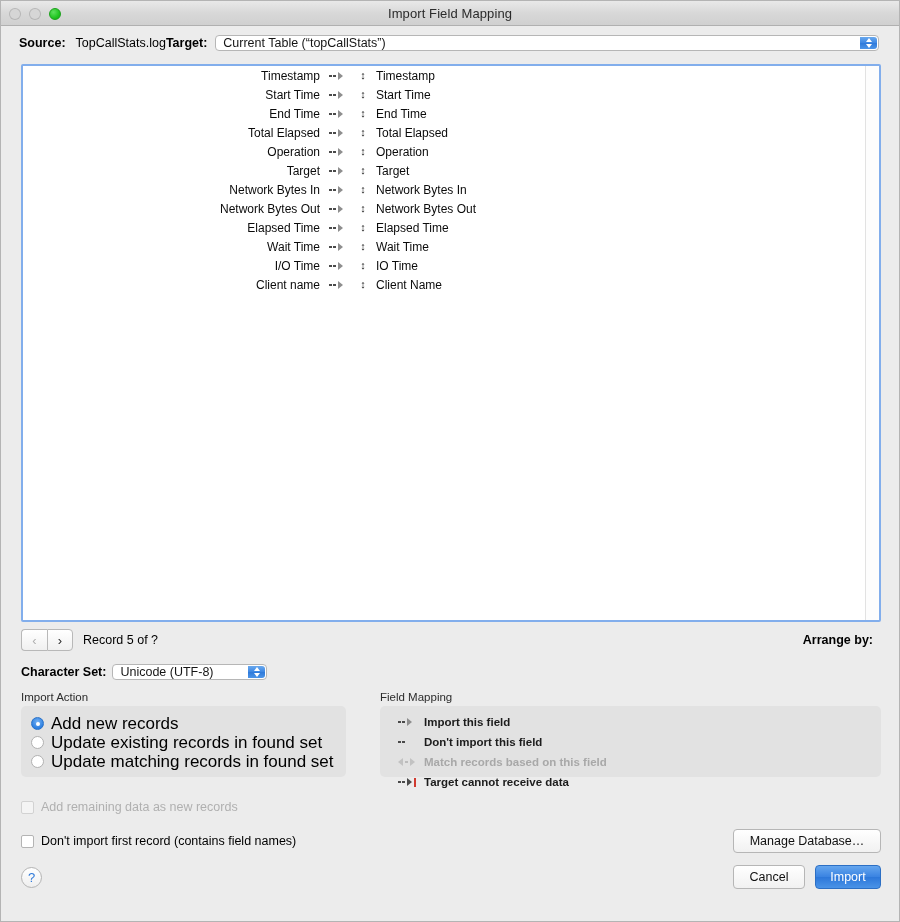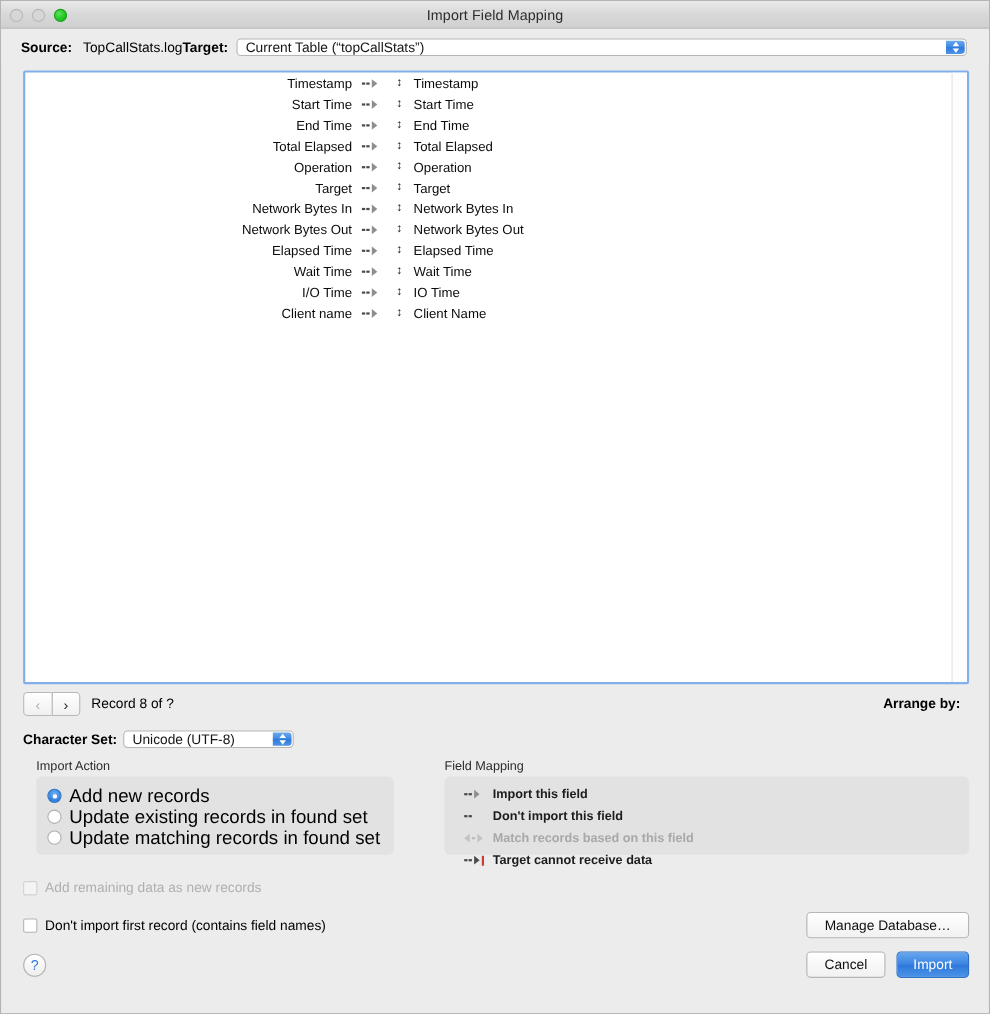--- a/index.html
+++ b/index.html
@@ -242,21 +242,21 @@
   }
   #charset-popup { width: 155px; margin-left: 6px; }
 
   
   .groups {
     flex: 0 0 100px;
     display: flex;
     padding: 5px 18px 0 20px;
     gap: 34px;
   }
-  .groupbox { position: relative; margin-left: 12px; }
+  .groupbox { position: relative; }
   .gtitle {
     font-size: 11.5px;
     color: #2c2c2c;
     margin-bottom: 3px;
   }
   .gbody {
     background: #e2e2e2;
     border-radius: 5px;
     padding: 8px 10px;
   }
@@ -534,21 +534,21 @@
         </div>
         <div class="vscroll"></div>
     </div>
   </div>
 
   <div class="navrow">
     <div class="segbtns">
       <div class="segbtn left">‹</div>
       <div class="segbtn right">›</div>
     </div>
-    <span class="record-label">Record 8 of ?</span>
+    <span class="record-label">Record 5 of ?</span>
     <span class="arrange-label">Arrange by:</span>
   </div>
 
   <div class="charsetrow">
     <span class="lbl lbl-bold">Character Set:</span>
     <div class="popup" id="charset-popup">
       <span class="pv">Unicode (UTF-8)</span>
       <span class="chev">
           <i class="up"></i>
           <i class="down"></i>

